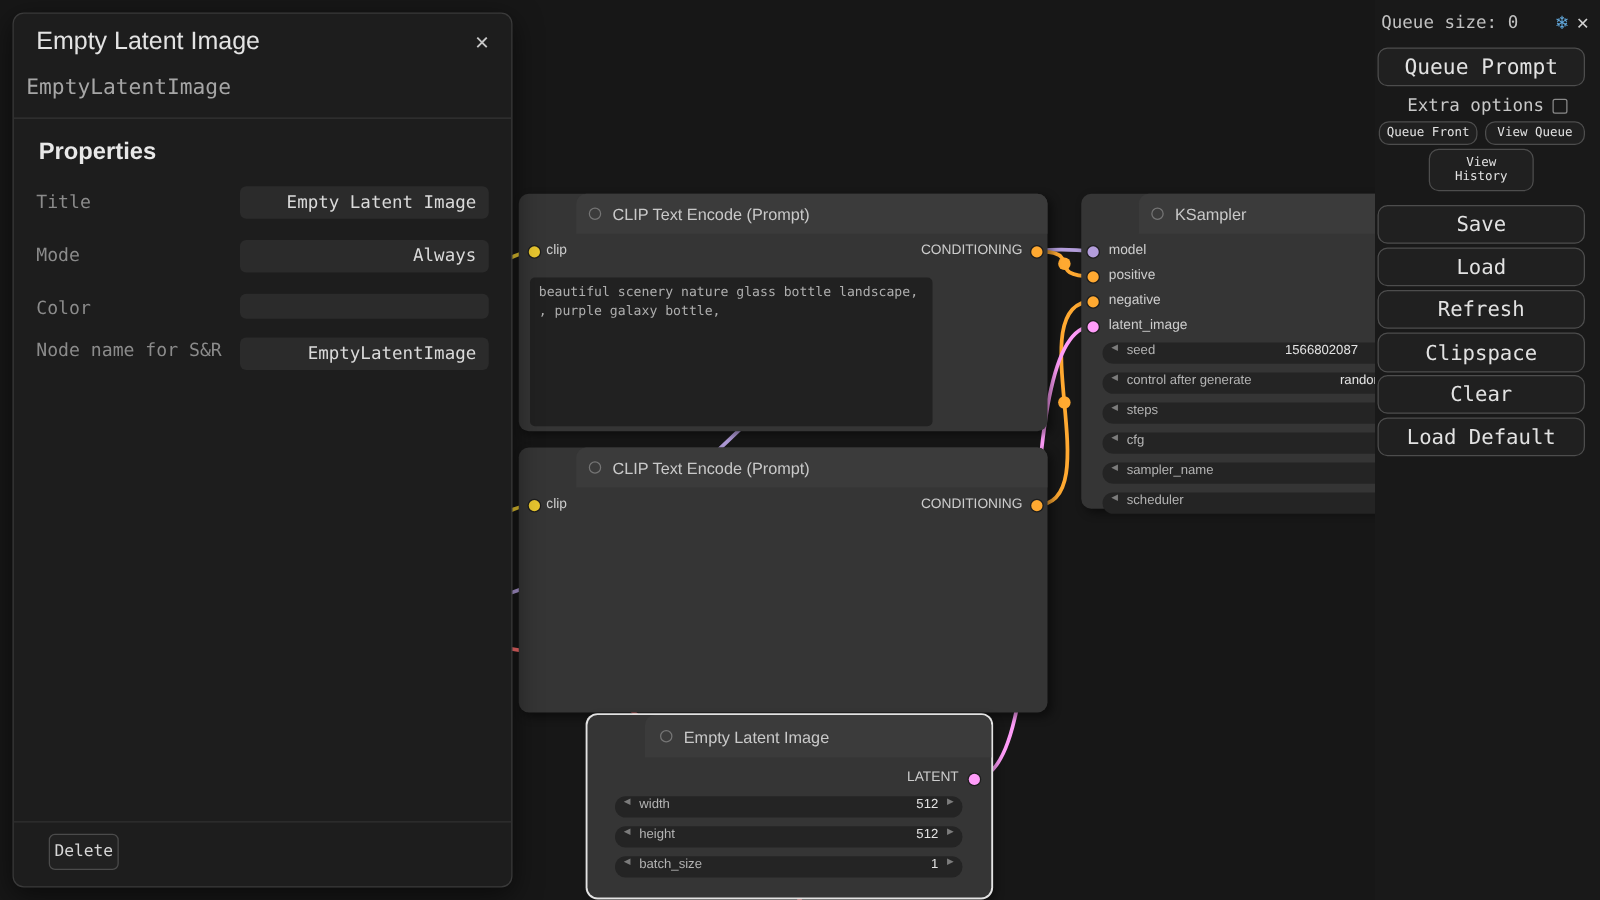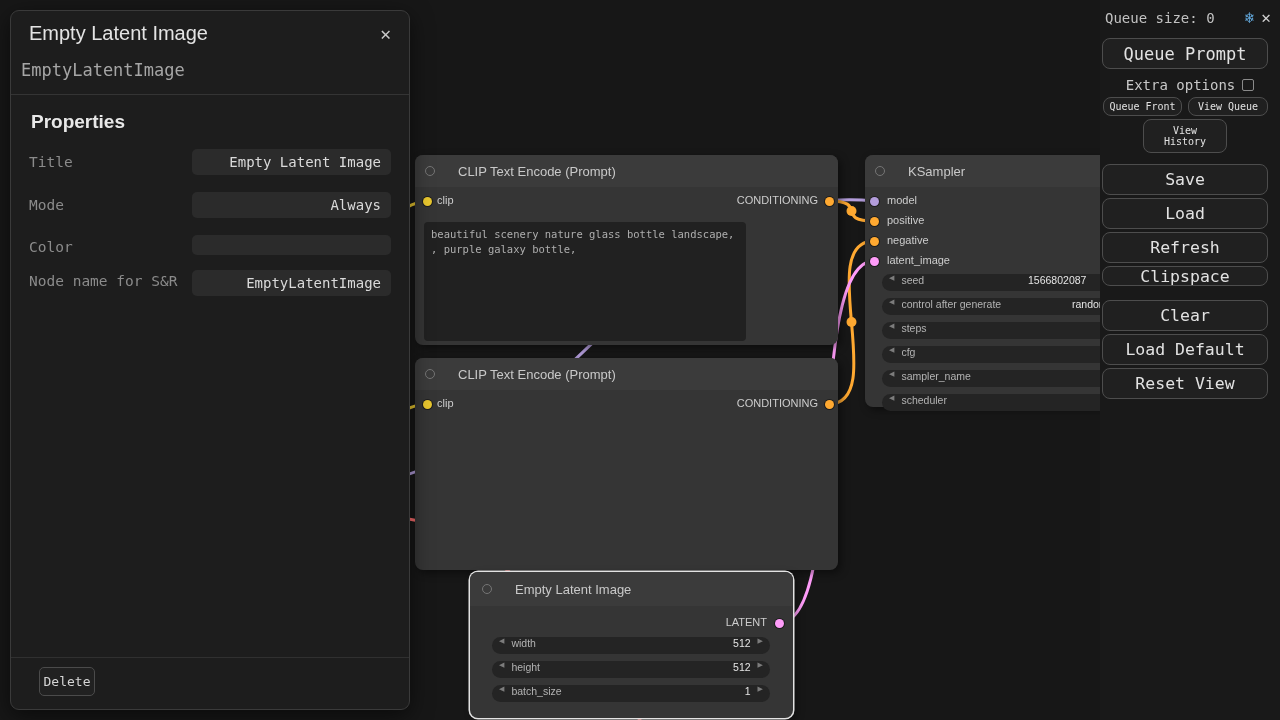--- a/index.html
+++ b/index.html
@@ -4,22 +4,22 @@
 <style>
   html,body{margin:0;padding:0;}
   body{width:1280px;height:720px;background:#171717;position:relative;overflow:hidden;
        font-family:"Liberation Sans",sans-serif;}
   #wires{position:absolute;left:0;top:0;z-index:1;}
 
   
   .node{position:absolute;background:#353535;border-radius:8px;z-index:2;
         box-shadow:3px 3px 8px rgba(0,0,0,.45);}
   .node.selected{box-shadow:0 0 0 1.5px #e3e3e3,3px 3px 8px rgba(0,0,0,.45);z-index:3;}
-  .node-header{height:32px;display:flex;align-items:center;gap:23px;padding:0 10px;
-               background:#3b3b3b;border-radius:8px 8px 0 0;}
+  .node-header{height:32px;display:flex;align-items:center;gap:9px;padding:0 10px;
+               background:#3b3b3b;border-radius:8px 8px 0 0;margin-left:46px;}
   .collapse-dot{width:10px;height:10px;border-radius:50%;border:1.5px solid #757575;
                 box-sizing:border-box;flex:none;}
   .node-title{font-size:13px;color:#c9c9c9;white-space:nowrap;}
   .slot-dot{position:absolute;width:9px;height:9px;border-radius:50%;
             box-shadow:0 0 0 1px rgba(0,0,0,.45);}
   .slot-label{position:absolute;font-size:11px;color:#cdcdcd;white-space:nowrap;}
   .node-text{position:absolute;background:#212121;border-radius:4px;color:#aeaeae;
              font:10.5px/1.4 "DejaVu Sans Mono",monospace;padding:5px 7px;
              box-sizing:border-box;white-space:pre-wrap;overflow:hidden;}
   .pill{position:absolute;height:17px;background:#242424;border-radius:9px;
@@ -222,17 +222,16 @@
     <span class="checkbox"></span>
   </div>
 
   <div class="mbtn" style="left:3px;top:97px;width:79px;height:19px;font-size:10px">Queue Front</div>
   <div class="mbtn" style="left:88px;top:97px;width:80px;height:19px;font-size:10px">View Queue</div>
   <div class="mbtn" style="left:43px;top:119px;width:84px;height:34px;font-size:10px;padding:0 16px">View History</div>
 
   <div class="mbtn" style="left:2px;top:164px;width:166px;height:31px;font-size:16.5px">Save</div>
   <div class="mbtn" style="left:2px;top:198px;width:166px;height:31px;font-size:16.5px">Load</div>
   <div class="mbtn" style="left:2px;top:232px;width:166px;height:31px;font-size:16.5px">Refresh</div>
-  <div class="mbtn" style="left:2px;top:266px;width:166px;height:20px;font-size:16.5px">Clipspace</div>
+  <div class="mbtn" style="left:2px;top:266px;width:166px;height:32px;font-size:16.5px">Clipspace</div>
   <div class="mbtn" style="left:2px;top:300px;width:166px;height:31px;font-size:16.5px">Clear</div>
   <div class="mbtn" style="left:2px;top:334px;width:166px;height:31px;font-size:16.5px">Load Default</div>
-  <div class="mbtn" style="left:2px;top:368px;width:166px;height:31px;font-size:16.5px">Reset View</div>
 </div>
 
 </body></html>

